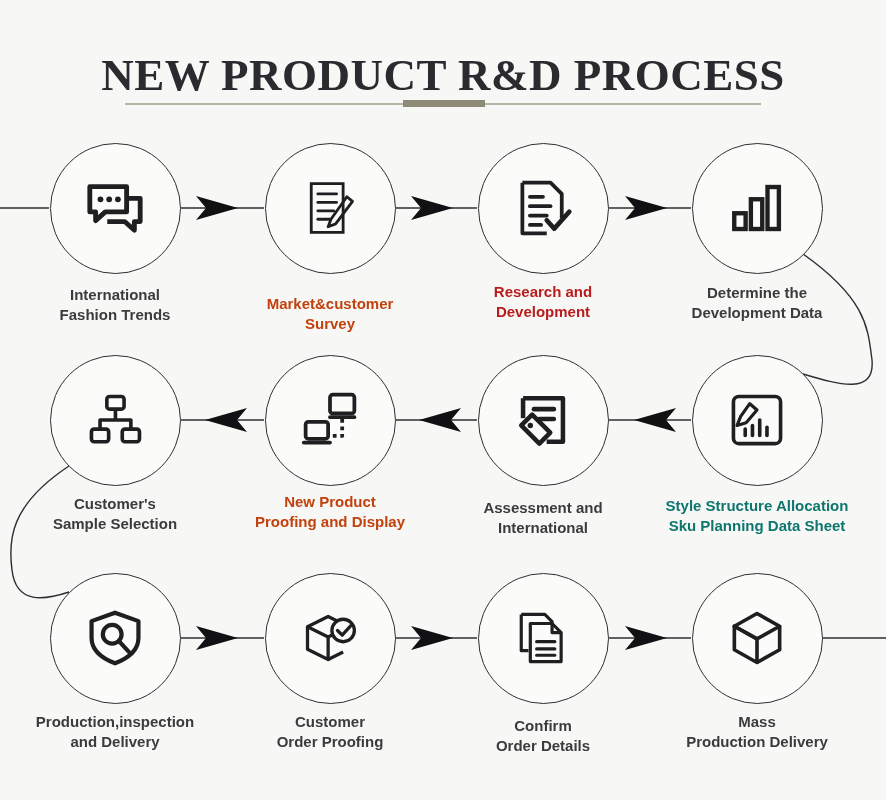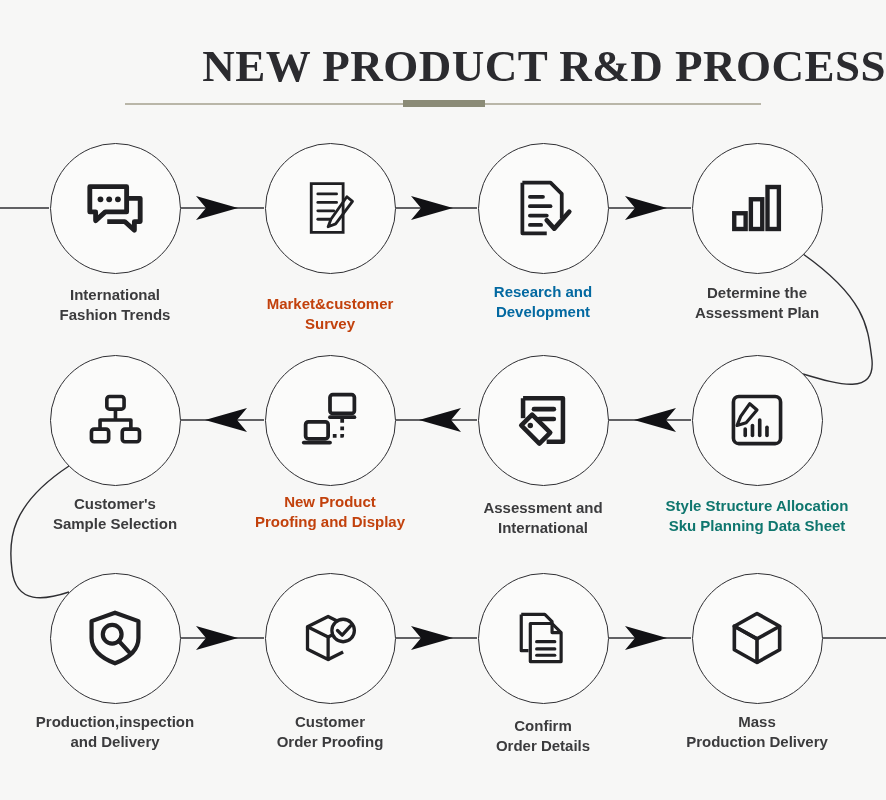--- a/index.html
+++ b/index.html
@@ -7,21 +7,21 @@
     width:886px;height:800px;
     background:#f7f7f6;
     font-family:"Liberation Sans", sans-serif;
     overflow:hidden;
     position:relative;
   }
   #board{position:absolute;inset:0;}
   #wires{position:absolute;left:0;top:0;width:886px;height:800px;}
 
   
-  .title-wrap{position:absolute;left:0;top:40px;width:886px;text-align:right;}
+  .title-wrap{position:absolute;left:0;top:49px;width:886px;text-align:center;}
   .title{
     font-family:"Liberation Serif", serif;
     font-weight:700;
     font-size:45px;
     letter-spacing:.5px;
     color:#2b2b2f;
     margin:0;
     white-space:nowrap;
   }
   .rule-wrap{position:absolute;left:125px;top:100px;width:636px;height:8px;}
@@ -140,34 +140,34 @@
         <path d="M10 5 v54 h26" fill="none" stroke="#1f1f22" stroke-width="4" stroke-linejoin="round"></path>
         <g stroke="#1f1f22" stroke-width="4" stroke-linecap="round">
           <line x1="18" y1="20" x2="32" y2="20"></line>
             <line x1="18" y1="30" x2="40" y2="30"></line>
           <line x1="18" y1="40" x2="36" y2="40"></line>
             <line x1="18" y1="50" x2="30" y2="50"></line>
         </g>
         <path d="M36 45 l8 9 16 -18" fill="none" stroke="#1f1f22" stroke-width="5" stroke-linecap="round" stroke-linejoin="round"></path>
       </svg>
     </div>
-    <div class="label" style="top: 74px; color: #0369a1;">Research and
+    <div class="label" style="top: 74px; color: #b91c1c;">Research and
 Development</div>
   </div>
 
   <div class="node" id="n4" style="left: 757px; top: 208px;">
     <div class="circle" style="background: rgb(251, 251, 250); border-color: rgb(47, 47, 51);">
       <svg width="56" height="56" viewBox="0 0 64 64">
         <rect x="6" y="38" width="13" height="18" fill="none" stroke="#1f1f22" stroke-width="5"></rect>
         <rect x="25" y="22" width="13" height="34" fill="none" stroke="#1f1f22" stroke-width="5"></rect>
         <rect x="44" y="8" width="13" height="48" fill="none" stroke="#1f1f22" stroke-width="5"></rect>
       </svg>
     </div>
     <div class="label" style="top: 75px; color: rgb(59, 59, 61);">Determine the
-Assessment Plan</div>
+Development Data</div>
   </div>
 
   <div class="node" id="n5" style="left: 115px; top: 420px;">
     <div class="circle" style="background: rgb(251, 251, 250); border-color: rgb(47, 47, 51);">
       <svg width="58" height="58" viewBox="0 0 64 64">
         <rect x="23" y="6" width="19" height="14" rx="3" fill="none" stroke="#1f1f22" stroke-width="4"></rect>
         <rect x="6" y="42" width="19" height="14" rx="3" fill="none" stroke="#1f1f22" stroke-width="4"></rect>
         <rect x="40" y="42" width="19" height="14" rx="3" fill="none" stroke="#1f1f22" stroke-width="4"></rect>
         <path d="M32.5 20 v12 M15.5 42 v-10 h34 v10" fill="none" stroke="#1f1f22" stroke-width="4" stroke-linejoin="round"></path>
       </svg>

